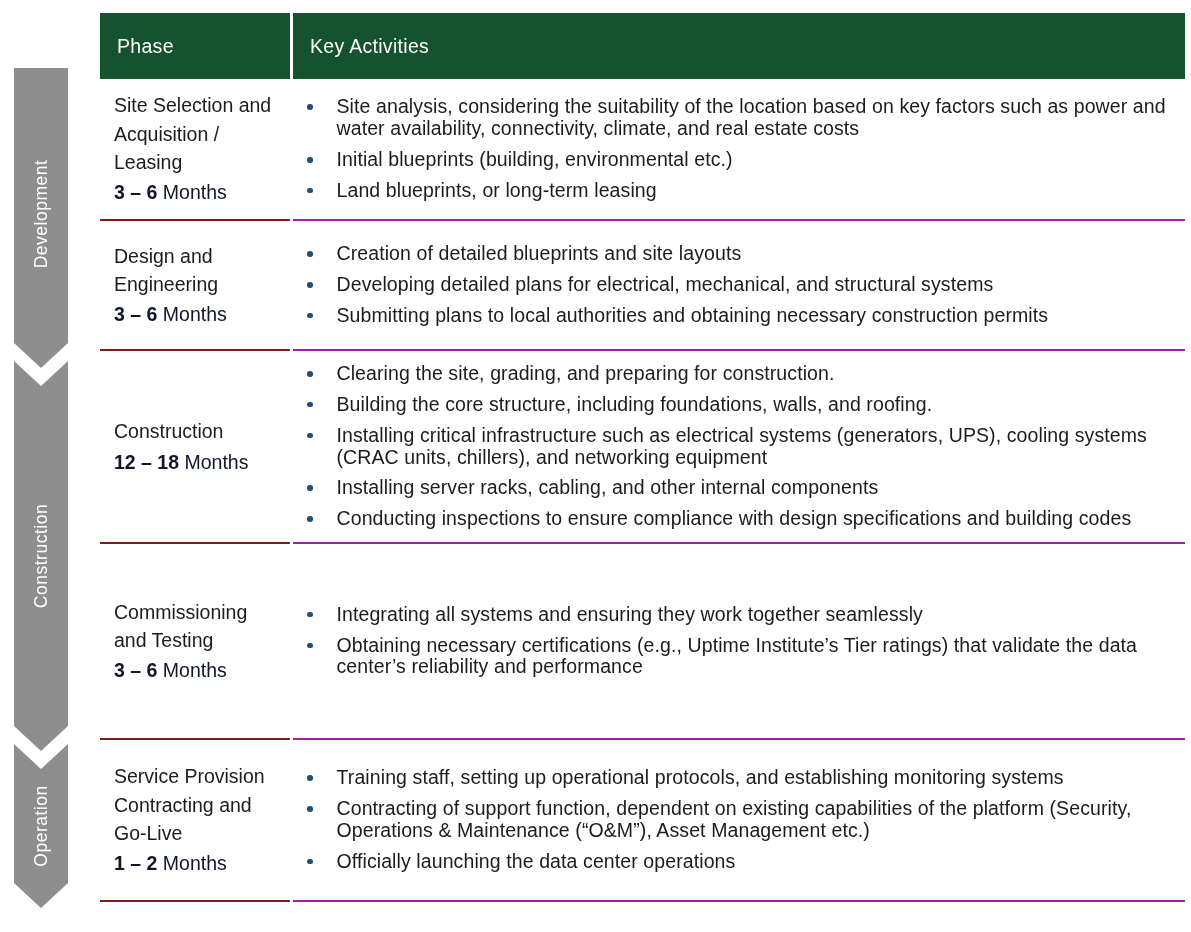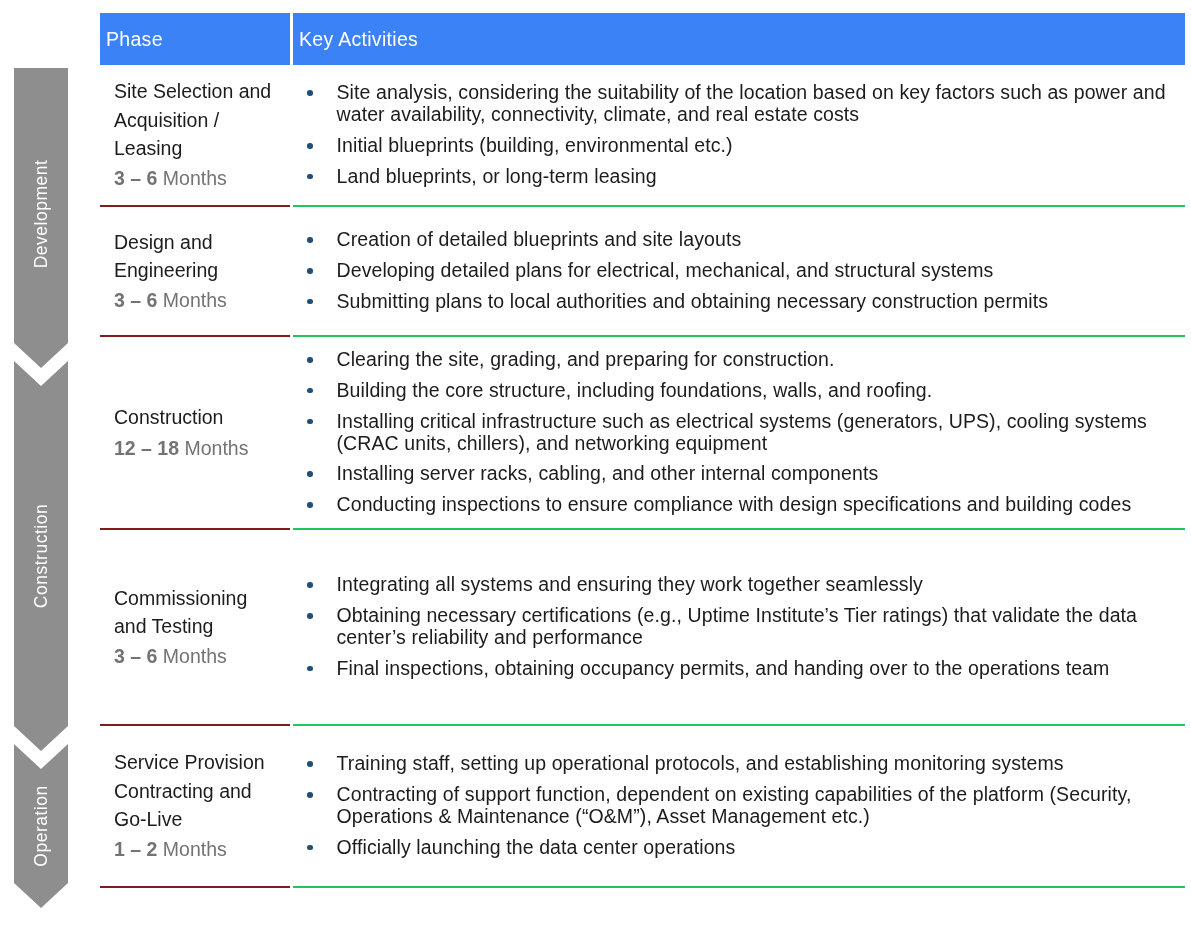--- a/index.html
+++ b/index.html
@@ -19,41 +19,41 @@
     font-family:"Liberation Sans", sans-serif;
   }
   
   .phase-table{
     position:absolute;left:100px;top:13px;width:1085px;
     display:grid;
     grid-template-columns:190px 1fr;
     column-gap:3px;
   }
   .hdr-cell{
-    background:#3b82f6;color:#ffffff;
-    height:52px;display:flex;align-items:center;
+    background:#14532d;color:#ffffff;
+    height:66px;display:flex;align-items:center;
     font-size:19.5px;letter-spacing:.3px;
-    padding-left:6px;box-sizing:border-box;
+    padding-left:17px;box-sizing:border-box;
   }
   .pcell{
     box-sizing:border-box;
     padding:10px 10px 10px 14px;
     display:flex;flex-direction:column;justify-content:center;
     font-size:19.5px;line-height:1.45;
     border-bottom:2px solid #7f1d1d;
   }
   .acell{
     box-sizing:border-box;
     padding:8px 14px 8px 0;
     display:flex;flex-direction:column;justify-content:center;
-    border-bottom:2px solid #22c55e;
+    border-bottom:2px solid #a21caf;
   }
   .r1{min-height:142px}.r2{min-height:130px}.r3{min-height:193px}
   .r4{min-height:196px}.r5{min-height:162px}
-  .duration{color:#737373;margin-top:2px;}
+  .duration{color:#0f172a;margin-top:2px;}
   .dur-b{font-weight:700;}
   .bullets{list-style:none;margin:0;padding:0;display:flex;flex-direction:column;gap:9px;}
   .bullets li{display:flex;align-items:flex-start;}
   .dot{
     flex:0 0 auto;width:5.5px;height:5.5px;border-radius:50%;
     background:#1F4E79;margin:8px 24px 0 14px;
   }
   .li-text{font-size:19.5px;line-height:1.12;letter-spacing:.1px;}
 </style>
 </head>
@@ -153,24 +153,20 @@
     <div class="acell r4">
       <ul class="bullets">
         <li>
             <span class="dot"></span>
             <span class="li-text">Integrating all systems and ensuring they work together seamlessly</span>
           </li>
         <li>
             <span class="dot"></span>
             <span class="li-text">Obtaining necessary certifications (e.g., Uptime Institute’s Tier ratings) that validate the data center’s reliability and performance</span>
           </li>
-        <li>
-            <span class="dot"></span>
-            <span class="li-text">Final inspections, obtaining occupancy permits, and handing over to the operations team</span>
-          </li>
       </ul>
     </div>
 
     <div class="pcell r5">
       <span>Service Provision Contracting and Go-Live</span>
       <span class="duration"><span class="dur-b">1 – 2</span> <span>Months</span></span>
     </div>
     <div class="acell r5">
       <ul class="bullets">
         <li>

